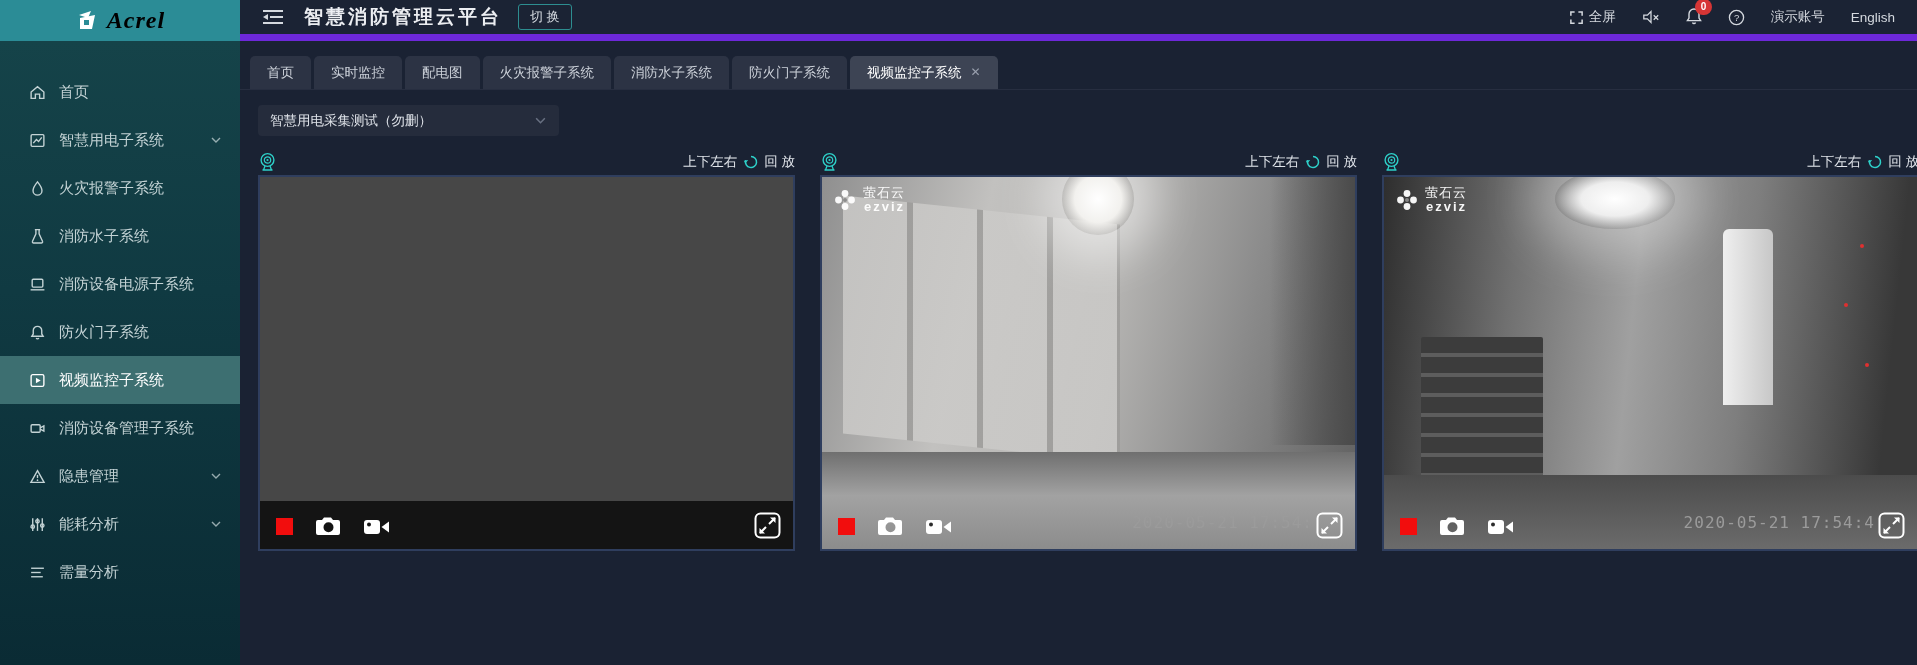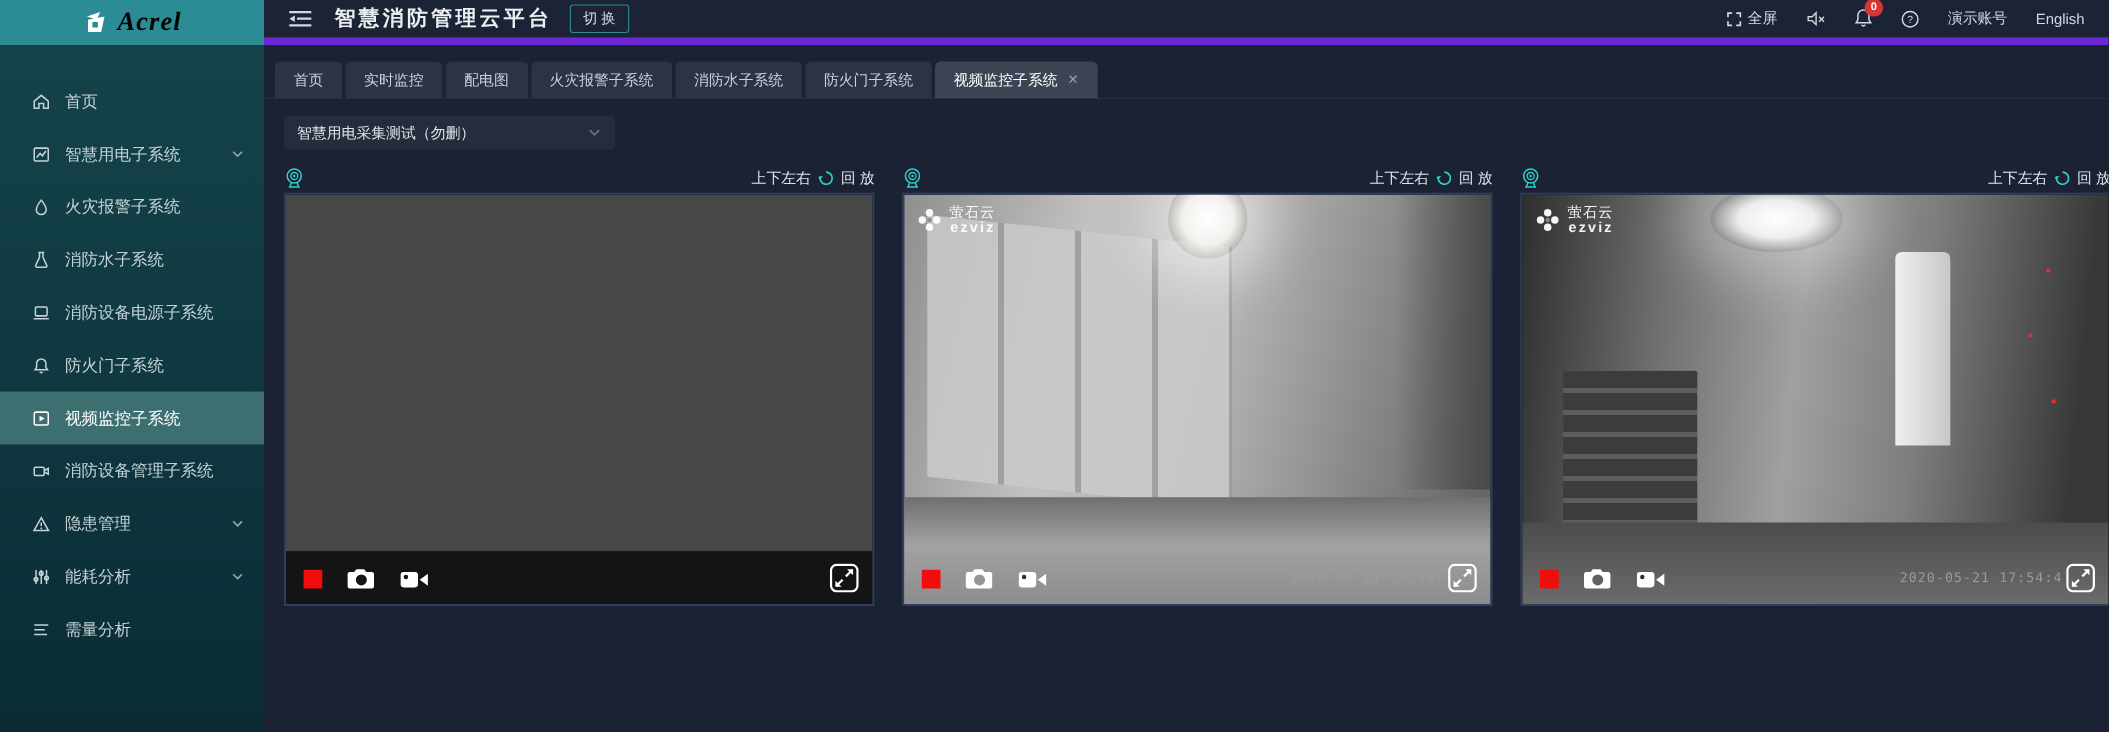--- a/index.html
+++ b/index.html
@@ -109,21 +109,21 @@
   .wm-texts { display:flex; flex-direction:column; line-height:1.05; color:#fff; }
   .wm-cn { font-size:13px; letter-spacing:1px; }
   .wm-en { font-size:13px; font-weight:bold; letter-spacing:2px;text-align:right; }
   .control-bar { position:absolute; bottom:0; left:0; right:0; height:48px; }
   .control-bar.solid { background:#141414; }
   .ctl-left { position:absolute; left:16px; bottom:12px; display:flex; align-items:center; gap:22px; }
   .rec-square { width:17px; height:17px; background:#f20d0d; cursor:pointer; }
   .ctl-ic { cursor:pointer; display:block; }
   .fs-btn { position:absolute; right:12px; bottom:10px; width:27px; height:27px; cursor:pointer; }
   .timestamp {
-    position:absolute; right:42px; bottom:17px; color:#9b9b9b; font-size:12px;
+    position:absolute; right:42px; bottom:17px; color:#9b9b9b; font-size:16px;
     font-family:"DejaVu Sans Mono","Liberation Mono",monospace; letter-spacing:1px; white-space:nowrap;
   }
   .webcam-ic { width:19px; height:20px; }
 </style>
 </head>
 <body>
 
 <div class="header">
   <div class="logo-box">
     <svg width="26" height="24" viewBox="0 0 26 24">

